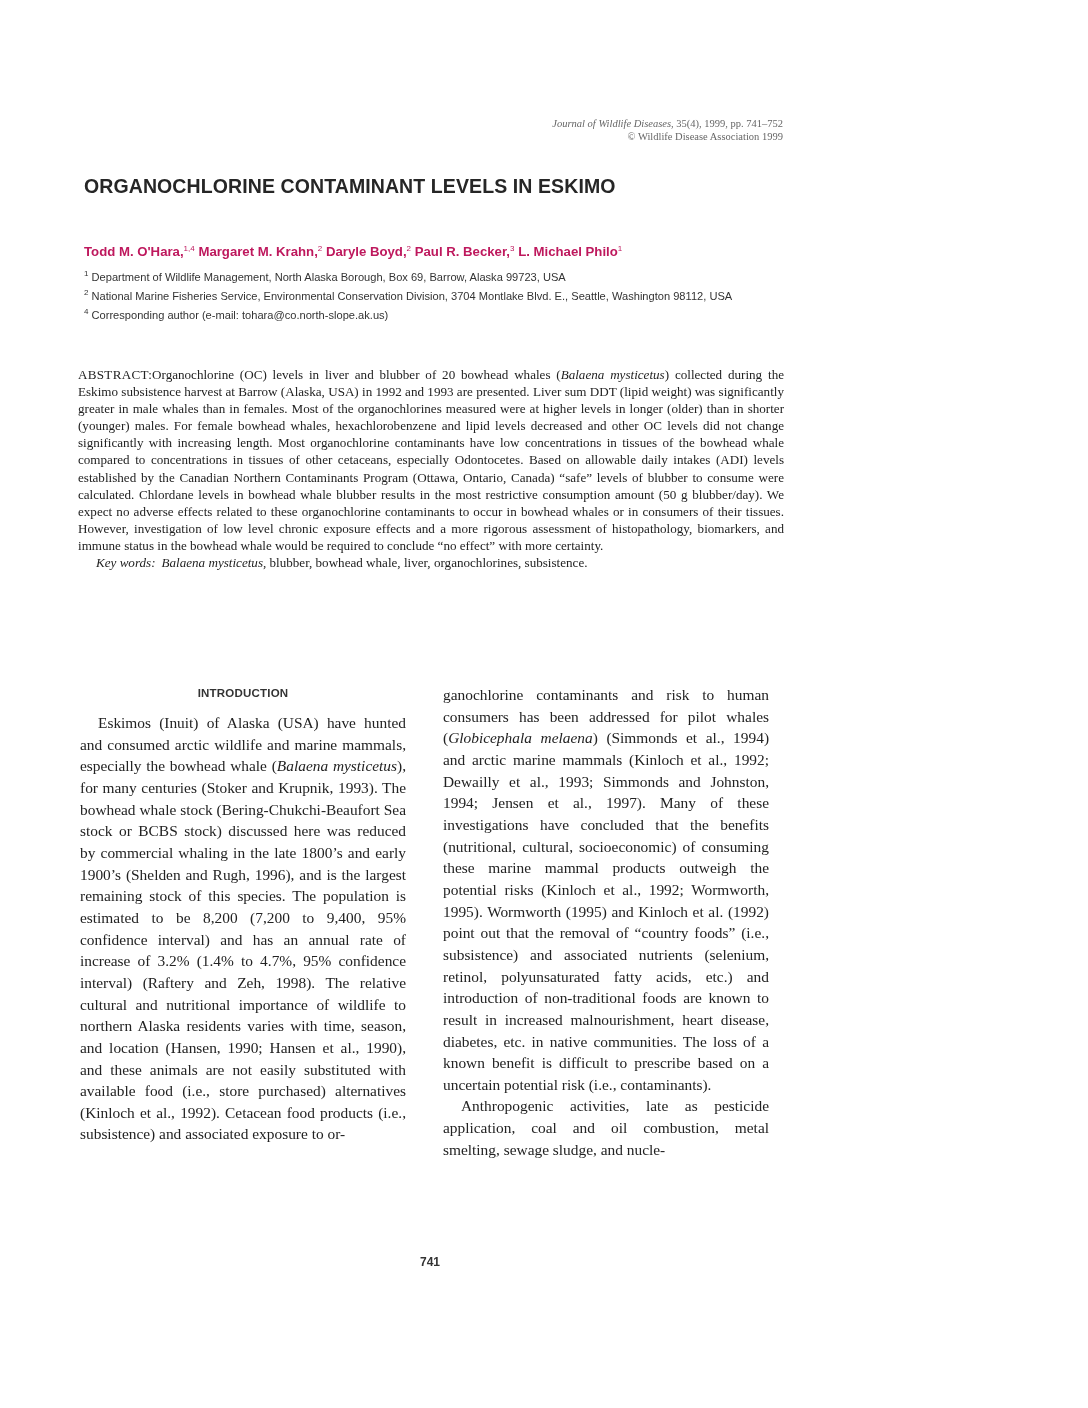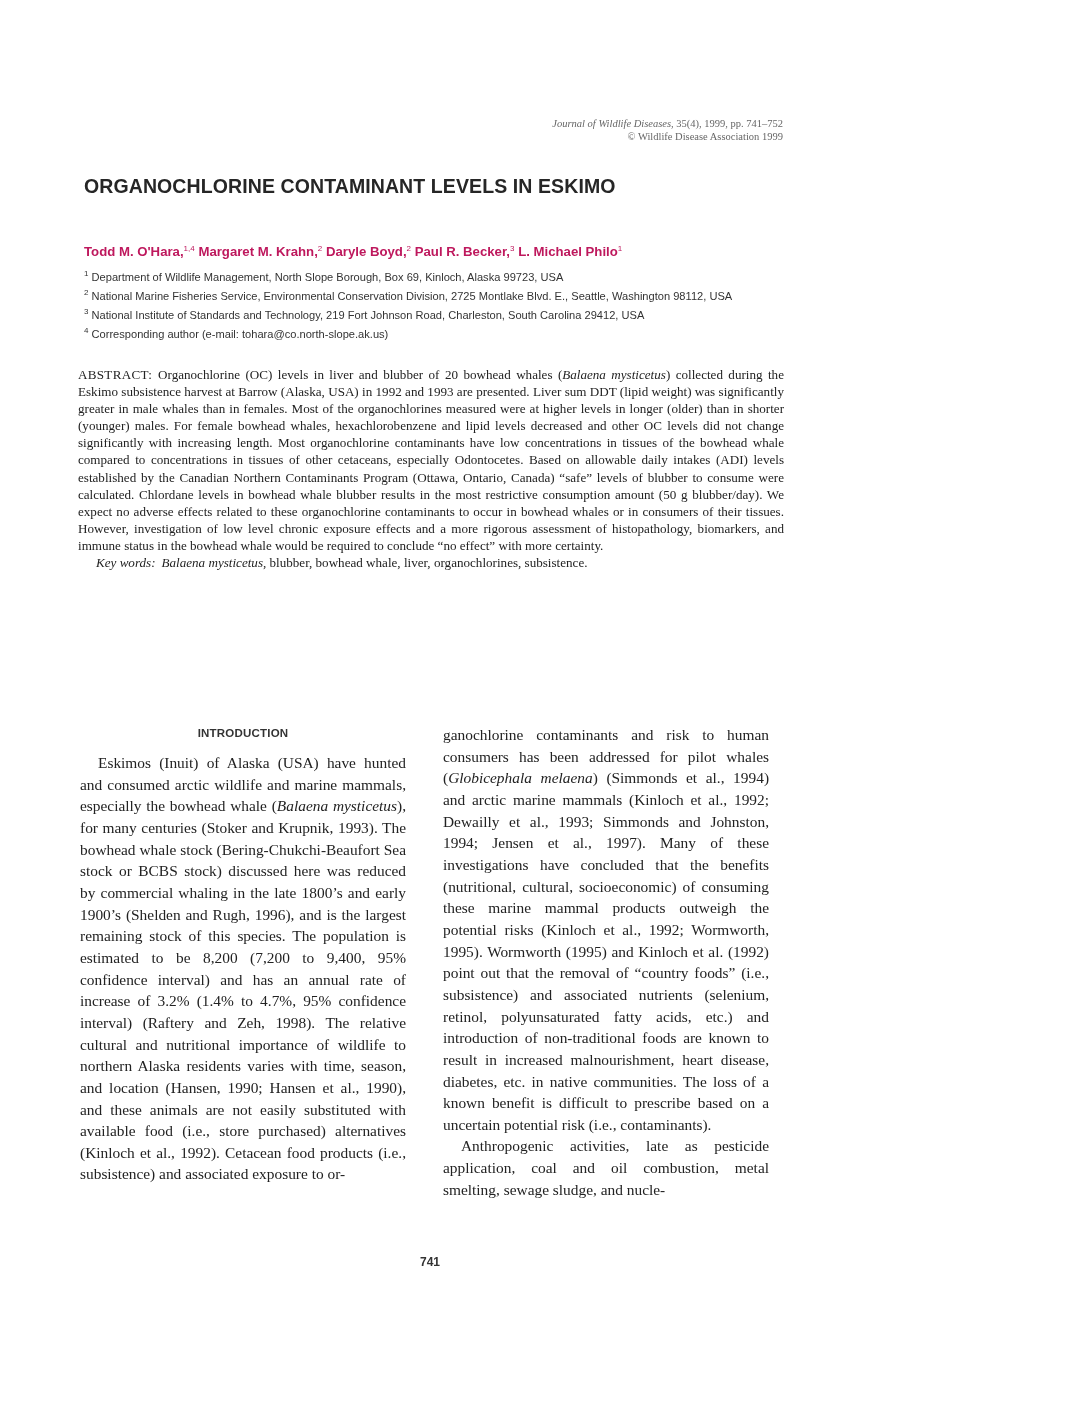--- a/index.html
+++ b/index.html
@@ -11,26 +11,26 @@
     font-family: "Liberation Sans", sans-serif; font-weight: bold; font-size: 19.5px;
     line-height: 28px; color: #262626; letter-spacing: 0.1px; }
   .authors { position: absolute; left: 84px; top: 244px; width: 720px;
     font-family: "Liberation Sans", sans-serif; font-weight: bold; font-size: 13.2px; color: #be185d; }
   .authors sup, .affil sup { font-size: 8px; font-weight: normal; }
   .affils { position: absolute; left: 84px; top: 266px; width: 720px;
     font-family: "Liberation Sans", sans-serif; font-size: 11.1px; line-height: 15.4px; color: #333; }
   .abstract { position: absolute; left: 78px; top: 366px; width: 706px;
     font-family: "Liberation Serif", serif; font-size: 13.1px; line-height: 17.1px;
     text-align: justify; color: #222; }
-  .abstract .label { font-variant: small-caps; letter-spacing: 0.3px; margin-right: 6px; }
+  .abstract .label { font-variant: small-caps; letter-spacing: 0.3px; }
   .keywords { margin-top: 0; text-indent: 18px; }
   .keywords .kwlabel { font-style: italic; margin-right: 6px; }
   .col { position: absolute; top: 684px; width: 326px;
     font-family: "Liberation Serif", serif; font-size: 15.4px; line-height: 21.65px;
-    text-align: justify; color: #222; margin-top: 40px; }
+    text-align: justify; color: #222; }
   .col.left { left: 80px; }
   .col.right { left: 443px; top: 684px; }
   .section-head { font-family: "Liberation Sans", sans-serif; font-weight: bold; font-size: 11.5px;
     text-align: center; line-height: 18px; margin-bottom: 10px; letter-spacing: 0.2px; color: #333; }
   .para { text-indent: 18px; margin: 0; hyphens: manual; }
   .para.noindent { text-indent: 0; }
   .page-number { position: absolute; top: 1255px; left: 420px;
     font-family: "Liberation Sans", sans-serif; font-weight: bold; font-size: 12px; color: #333; }
   i { font-style: italic; }
 </style>
@@ -44,23 +44,22 @@
 
 <div class="title">
   <div>ORGANOCHLORINE CONTAMINANT LEVELS IN ESKIMO</div>
 </div>
 
 <div class="authors">
   <span><span>Todd M. O'Hara,</span><sup>1,4</sup></span><span><span> Margaret M. Krahn,</span><sup>2</sup></span><span><span> Daryle Boyd,</span><sup>2</sup></span><span><span> Paul R. Becker,</span><sup>3</sup></span><span><span> L. Michael Philo</span><sup>1</sup></span>
 </div>
 
 <div class="affils">
-  <div class="affil"><sup>1</sup><span> Department of Wildlife Management, North Slope Borough, Box 69, Kinloch, Alaska 99723, USA</span></div>
-  <div class="affil"><sup>2</sup><span> National Marine Fisheries Service, Environmental Conservation Division, 2725 Montlake Blvd. E., Seattle, Washington 98112, USA</span></div>
-  <div class="affil"><sup>3</sup><span> National Institute of Standards and Technology, 219 Fort Johnson Road, Charleston, South Carolina 29412, USA</span></div>
+  <div class="affil"><sup>1</sup><span> Department of Wildlife Management, North Alaska Borough, Box 69, Barrow, Alaska 99723, USA</span></div>
+  <div class="affil"><sup>2</sup><span> National Marine Fisheries Service, Environmental Conservation Division, 3704 Montlake Blvd. E., Seattle, Washington 98112, USA</span></div>
   <div class="affil"><sup>4</sup><span> Corresponding author (e-mail: tohara@co.north-slope.ak.us)</span></div>
 </div>
 
 <div class="abstract">
   <div><span class="label">ABSTRACT:</span><span>Organochlorine (OC) levels in liver and blubber of 20 bowhead whales (</span><i>Balaena mysticetus</i><span>) collected during the Eskimo subsistence harvest at Barrow (Alaska, USA) in 1992 and 1993 are presented. Liver sum DDT (lipid weight) was significantly greater in male whales than in females. Most of the organochlorines measured were at higher levels in longer (older) than in shorter (younger) males. For female bowhead whales, hexachlorobenzene and lipid levels decreased and other OC levels did not change significantly with increasing length. Most organochlorine contaminants have low concentrations in tissues of the bowhead whale compared to concentrations in tissues of other cetaceans, especially Odontocetes. Based on allowable daily intakes (ADI) levels established by the Canadian Northern Contaminants Program (Ottawa, Ontario, Canada) “safe” levels of blubber to consume were calculated. Chlordane levels in bowhead whale blubber results in the most restrictive consumption amount (50 g blubber/day). We expect no adverse effects related to these organochlorine contaminants to occur in bowhead whales or in consumers of their tissues. However, investigation of low level chronic exposure effects and a more rigorous assessment of histopathology, biomarkers, and immune status in the bowhead whale would be required to conclude “no effect” with more certainty.</span></div>
   <div class="keywords"><span class="kwlabel">Key words:</span><i>Balaena mysticetus</i><span>, blubber, bowhead whale, liver, organochlorines, subsistence.</span></div>
 </div>
 
 <div class="col left">
   <div class="section-head">INTRODUCTION</div>

